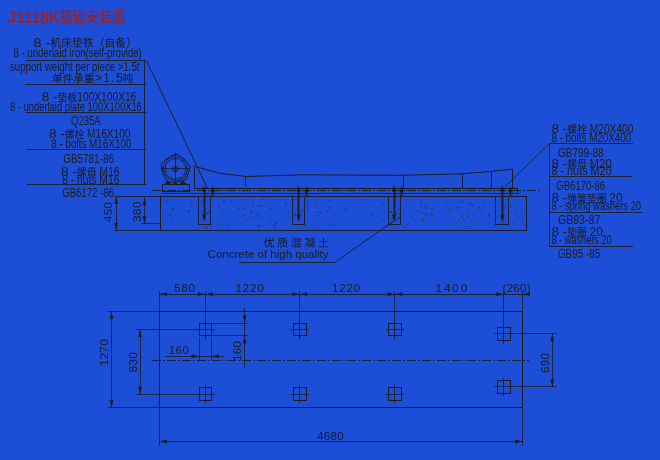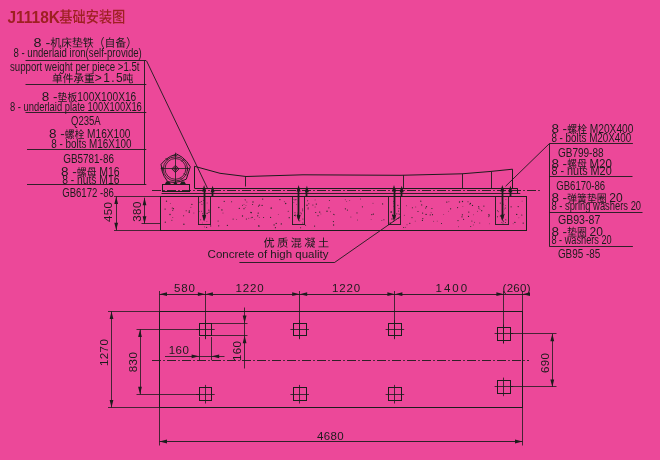--- a/index.html
+++ b/index.html
@@ -1,14 +1,14 @@
 <!DOCTYPE html>
 <html><head><meta charset="utf-8"><style>
 html,body{margin:0;padding:0;background:#ffffff;}
-#page{position:relative;width:660px;height:460px;background:#ec4899;overflow:hidden;}
+#page{position:relative;width:660px;height:460px;background:#1d4ed8;overflow:hidden;}
 svg{position:absolute;left:0;top:0;}
 text{font-family:"Liberation Sans",sans-serif;}
 </style></head><body>
 <div id="page">
 <svg width="660" height="460" viewBox="0 0 660 460" shape-rendering="geometricPrecision">
 <text x="7.4" y="22.8" font-size="16.3" fill="#9e2022" text-anchor="start" font-weight="bold" textLength="52.6" lengthAdjust="spacingAndGlyphs">J1118K</text>
 <path transform="translate(59.3,22.5) scale(0.835,1)" d="M7.1 -4.1V-3H4.2C4.7 -3.4 5.2 -4 5.6 -4.6H10.4C11.3 -3.2 12.8 -1.9 14.4 -1.2C14.6 -1.6 15 -2.1 15.4 -2.4C14.1 -2.8 12.9 -3.6 12 -4.6H15.2V-5.8H12.2V-10.7H14.5V-12H12.2V-13.3H10.6V-12H5.2V-13.3H3.7V-12H1.4V-10.7H3.7V-5.8H0.6V-4.6H3.9C3 -3.6 1.7 -2.7 0.5 -2.2C0.8 -1.9 1.2 -1.4 1.4 -1.1C2.4 -1.5 3.3 -2.1 4.1 -2.8V-1.7H7.1V-0.3H1.9V0.9H14V-0.3H8.6V-1.7H11.8V-3H8.6V-4.1ZM5.2 -10.7H10.6V-9.8H5.2ZM5.2 -8.8H10.6V-7.8H5.2ZM5.2 -6.7H10.6V-5.8H5.2Z M16.5 -12.6V-11.2H18.4C18 -8.9 17.3 -6.8 16.2 -5.4C16.4 -5 16.7 -4.1 16.8 -3.7C17.1 -4 17.3 -4.4 17.6 -4.8V0.6H18.8V-0.6H21.7V-7.7H18.8C19.2 -8.8 19.5 -10 19.8 -11.2H22.1V-12.6ZM18.8 -6.4H20.4V-2H18.8ZM22.4 -5.6V0.4H29.1V1.2H30.6V-5.6H29.1V-1.1H27.3V-6.5H30.2V-11.8H28.8V-7.9H27.3V-13.3H25.8V-7.9H24.1V-11.8H22.8V-6.5H25.8V-1.1H23.9V-5.6Z M38 -13C38.2 -12.6 38.4 -12 38.6 -11.6H33V-8.2H34.5V-10.2H44.5V-8.2H46.1V-11.6H40.4C40.2 -12.1 39.8 -12.8 39.5 -13.4ZM41.8 -5.8C41.3 -4.6 40.7 -3.7 39.9 -3C38.9 -3.4 37.8 -3.8 36.9 -4.1C37.2 -4.6 37.6 -5.2 37.9 -5.8ZM36.1 -5.8C35.6 -4.9 35 -4.1 34.5 -3.4L34.5 -3.4C35.8 -3 37.1 -2.5 38.5 -1.9C37 -1 35.1 -0.4 32.8 -0.1C33.1 0.3 33.5 0.9 33.7 1.3C36.2 0.8 38.4 -0 40.1 -1.3C42.1 -0.4 43.8 0.5 45 1.3L46.2 0C45 -0.7 43.3 -1.6 41.4 -2.4C42.3 -3.3 43 -4.4 43.5 -5.8H46.4V-7.2H38.7C39.1 -7.9 39.5 -8.6 39.8 -9.3L38.1 -9.7C37.8 -8.9 37.4 -8 36.9 -7.2H32.6V-5.8Z M48.3 -11.7C49 -11.2 49.9 -10.5 50.3 -10L51.2 -10.9C50.8 -11.4 49.9 -12.1 49.2 -12.5ZM54.2 -5.9C54.3 -5.6 54.5 -5.3 54.6 -5H48.2V-3.8H53.3C51.9 -2.8 49.8 -2.1 47.9 -1.8C48.2 -1.5 48.6 -1 48.7 -0.7C49.6 -0.9 50.5 -1.1 51.4 -1.5V-0.8C51.4 -0.1 50.9 0.1 50.5 0.3C50.7 0.5 50.9 1.1 51 1.4C51.4 1.2 52 1.1 56.4 0.1C56.4 -0.2 56.5 -0.8 56.5 -1.1L52.9 -0.3V-2.1C53.8 -2.6 54.6 -3.2 55.2 -3.8C56.5 -1.2 58.6 0.5 61.8 1.2C62 0.9 62.4 0.3 62.7 0C61.2 -0.3 60 -0.7 59 -1.4C59.9 -1.8 60.9 -2.3 61.7 -2.9L60.6 -3.7C60 -3.2 58.9 -2.5 58 -2.1C57.5 -2.6 57 -3.1 56.6 -3.8H62.4V-5H56.3C56.1 -5.4 55.9 -5.9 55.6 -6.3ZM57.1 -13.3V-11.3H53.5V-10H57.1V-7.8H54V-6.5H62V-7.8H58.6V-10H62.3V-11.3H58.6V-13.3ZM47.9 -7.8 48.4 -6.6 51.5 -8V-5.8H52.9V-13.3H51.5V-9.3C50.2 -8.7 48.9 -8.2 47.9 -7.8Z M69 -4.3C70.3 -4.1 71.9 -3.5 72.8 -3L73.5 -4C72.5 -4.4 70.9 -4.9 69.6 -5.2ZM67.5 -2.3C69.7 -2.1 72.4 -1.4 73.9 -0.9L74.6 -1.9C73 -2.5 70.3 -3.1 68.2 -3.3ZM64.4 -12.7V1.3H65.9V0.7H76.3V1.3H77.8V-12.7ZM65.9 -0.6V-11.3H76.3V-0.6ZM69.7 -11.2C68.9 -9.9 67.6 -8.7 66.2 -8C66.5 -7.8 67 -7.3 67.2 -7.1C67.7 -7.3 68.1 -7.7 68.5 -8C68.9 -7.6 69.4 -7.2 69.9 -6.8C68.7 -6.3 67.3 -5.8 66 -5.6C66.2 -5.3 66.5 -4.7 66.7 -4.4C68.2 -4.7 69.8 -5.3 71.2 -6.1C72.5 -5.4 73.9 -4.9 75.4 -4.6C75.5 -4.9 75.9 -5.4 76.2 -5.7C74.9 -5.9 73.6 -6.3 72.4 -6.8C73.6 -7.6 74.5 -8.5 75.2 -9.5L74.4 -10L74.1 -9.9H70.3C70.5 -10.2 70.8 -10.5 70.9 -10.8ZM69.3 -8.8 73.1 -8.8C72.6 -8.3 71.9 -7.8 71.2 -7.4C70.4 -7.8 69.8 -8.3 69.3 -8.8Z" fill="#9e2022"></path>
 <text x="33.5" y="46.8" font-size="12" fill="#1c1c1c" text-anchor="start" textLength="16.8" lengthAdjust="spacingAndGlyphs">8 - </text>
 <path transform="translate(50.3,46.8) scale(0.96,1)" d="M5.6 -8.8V-5.2C5.6 -3.5 5.5 -1.2 3.9 0.4C4.1 0.5 4.5 0.7 4.6 0.9C6.2 -0.8 6.5 -3.3 6.5 -5.2V-8H8.6V-0.8C8.6 0.2 8.6 0.4 8.8 0.6C9 0.7 9.3 0.8 9.5 0.8C9.6 0.8 9.9 0.8 10.1 0.8C10.3 0.8 10.5 0.7 10.7 0.6C10.8 0.5 10.9 0.3 11 0C11 -0.3 11.1 -1.1 11.1 -1.8C10.8 -1.8 10.6 -2 10.4 -2.1C10.4 -1.4 10.4 -0.8 10.4 -0.5C10.4 -0.2 10.3 -0.1 10.2 -0.1C10.2 -0 10.1 0 10 0C9.9 0 9.8 0 9.7 0C9.6 0 9.5 -0 9.5 -0.1C9.4 -0.1 9.4 -0.3 9.4 -0.7V-8.8ZM2.5 -9.5V-7.1H0.6V-6.3H2.4C1.9 -4.7 1.1 -2.9 0.3 -2C0.5 -1.8 0.7 -1.4 0.8 -1.2C1.4 -2 2 -3.3 2.5 -4.6V0.9H3.3V-4.3C3.7 -3.7 4.3 -3 4.5 -2.6L5 -3.3C4.8 -3.6 3.7 -4.8 3.3 -5.2V-6.3H5V-7.1H3.3V-9.5Z M17.4 -6.9V-5.1H14V-4.3H17C16.2 -2.8 14.8 -1.3 13.5 -0.6C13.7 -0.4 13.9 -0.1 14.1 0.1C15.3 -0.7 16.6 -2 17.4 -3.5V0.9H18.3V-3.5C19.2 -2.1 20.4 -0.8 21.6 -0C21.8 -0.3 22 -0.6 22.2 -0.7C20.9 -1.5 19.5 -2.9 18.6 -4.3H21.9V-5.1H18.3V-6.9ZM16.6 -9.3C16.8 -8.9 17.1 -8.4 17.2 -8H12.6V-5.1C12.6 -3.5 12.6 -1.2 11.7 0.4C11.9 0.5 12.2 0.7 12.4 0.9C13.3 -0.8 13.5 -3.4 13.5 -5.1V-7.2H22V-8H18.2C18.1 -8.5 17.7 -9.1 17.4 -9.5Z M25 -9.5V-8.3H23.3V-7.5H25V-6.2C24.3 -6 23.6 -5.9 23.1 -5.8L23.3 -5L25 -5.4V-4C25 -3.9 25 -3.8 24.8 -3.8C24.7 -3.8 24.2 -3.8 23.7 -3.8C23.8 -3.6 23.9 -3.3 23.9 -3.1C24.6 -3.1 25.1 -3.1 25.4 -3.2C25.7 -3.3 25.8 -3.5 25.8 -4V-5.5L27.3 -5.9L27.2 -6.6L25.8 -6.3V-7.5H27.2V-8.3H25.8V-9.5ZM24.3 -2.4V-1.7H27.8V-0.2H23.2V0.5H33.3V-0.2H28.7V-1.7H32.3V-2.4H28.7V-3.4H27.9C28.6 -3.9 29 -4.5 29.3 -5.2C29.9 -4.8 30.4 -4.5 30.7 -4.2L31.1 -4.9C30.7 -5.2 30.2 -5.6 29.6 -6C29.7 -6.4 29.8 -7 29.8 -7.6H31.4C31.4 -4.9 31.4 -3.2 32.6 -3.2C33.3 -3.2 33.5 -3.6 33.6 -4.8C33.4 -4.8 33.1 -4.9 33 -5.1C32.9 -4.3 32.9 -4 32.7 -4C32.1 -4 32.1 -5.5 32.2 -8.3H29.9L29.9 -9.5H29.1L29.1 -8.3H27.6V-7.6H29.1C29 -7.1 29 -6.7 28.9 -6.4L28 -6.9L27.6 -6.3C27.9 -6.1 28.3 -5.9 28.7 -5.7C28.4 -4.9 27.8 -4.3 27 -3.8C27.1 -3.7 27.4 -3.4 27.5 -3.2L27.8 -3.4V-2.4Z M36 -9.5C35.6 -8.4 35 -7.4 34.3 -6.7C34.4 -6.6 34.6 -6.1 34.7 -5.9C35.1 -6.3 35.5 -6.8 35.9 -7.4H38.8V-8.2H36.3C36.5 -8.6 36.6 -8.9 36.7 -9.2ZM34.6 -3.9V-3.1H36.3V-0.8C36.3 -0.3 36 -0 35.8 0.1C35.9 0.3 36.1 0.6 36.2 0.8C36.4 0.7 36.7 0.5 38.8 -0.7C38.7 -0.8 38.6 -1.2 38.6 -1.4L37.1 -0.6V-3.1H38.7V-3.9H37.1V-5.4H38.5V-6.2H35.1V-5.4H36.3V-3.9ZM41.4 -9.4V-7.5H40.2C40.3 -7.9 40.4 -8.4 40.5 -8.9L39.7 -9C39.5 -7.7 39.2 -6.4 38.7 -5.5C38.9 -5.4 39.2 -5.2 39.4 -5.1C39.6 -5.5 39.9 -6.1 40 -6.7H41.4V-6C41.4 -5.5 41.4 -5 41.3 -4.4H39V-3.6H41.2C41 -2.2 40.3 -0.8 38.5 0.3C38.7 0.4 39 0.7 39.1 0.9C40.6 -0.1 41.4 -1.3 41.8 -2.6C42.3 -1.1 43.1 0.2 44.2 0.9C44.4 0.6 44.6 0.3 44.8 0.2C43.5 -0.5 42.7 -1.9 42.3 -3.6H44.7V-4.4H42.2C42.2 -5 42.2 -5.5 42.2 -6V-6.7H44.4V-7.5H42.2V-9.4Z M53.1 -4.3C53.1 -2.1 53.9 -0.3 55.3 1.1L56 0.7C54.7 -0.6 53.9 -2.3 53.9 -4.3C53.9 -6.3 54.7 -8 56 -9.3L55.3 -9.7C53.9 -8.3 53.1 -6.5 53.1 -4.3Z M59.2 -4.6H65.2V-3H59.2ZM59.2 -5.4V-7.1H65.2V-5.4ZM59.2 -2.2H65.2V-0.5H59.2ZM61.6 -9.5C61.6 -9.1 61.4 -8.4 61.2 -7.9H58.3V0.9H59.2V0.3H65.2V0.9H66.1V-7.9H62.1C62.3 -8.4 62.4 -8.9 62.6 -9.4Z M75.5 -7.8C75 -7.2 74.3 -6.7 73.4 -6.3C72.7 -6.7 72 -7.1 71.5 -7.7L71.6 -7.8ZM72 -9.5C71.4 -8.5 70.3 -7.4 68.7 -6.6C68.9 -6.5 69.1 -6.2 69.2 -6C69.9 -6.4 70.4 -6.7 70.9 -7.1C71.4 -6.6 71.9 -6.2 72.5 -5.9C71.2 -5.3 69.6 -4.9 68.1 -4.7C68.3 -4.5 68.5 -4.1 68.5 -3.9C70.2 -4.2 71.9 -4.6 73.4 -5.4C74.9 -4.7 76.5 -4.3 78.3 -4C78.4 -4.3 78.6 -4.6 78.8 -4.8C77.2 -5 75.6 -5.3 74.3 -5.9C75.4 -6.5 76.3 -7.3 76.9 -8.2L76.4 -8.6L76.2 -8.5H72.3C72.5 -8.8 72.7 -9.1 72.9 -9.3ZM70.6 -1.5H73V-0.2H70.6ZM70.6 -2.1V-3.3H73V-2.1ZM76.2 -1.5V-0.2H73.9V-1.5ZM76.2 -2.1H73.9V-3.3H76.2ZM69.7 -4V0.9H70.6V0.5H76.2V0.9H77.1V-4Z M82.5 -4.3C82.5 -6.5 81.7 -8.3 80.3 -9.7L79.6 -9.3C80.9 -8 81.7 -6.3 81.7 -4.3C81.7 -2.3 80.9 -0.6 79.6 0.7L80.3 1.1C81.7 -0.3 82.5 -2.1 82.5 -4.3Z" fill="#1c1c1c"></path>
 <text x="13.4" y="56.8" font-size="12" fill="#1c1c1c" text-anchor="start" textLength="128.4" lengthAdjust="spacingAndGlyphs">8 - underlaid iron(self-provide)</text>

